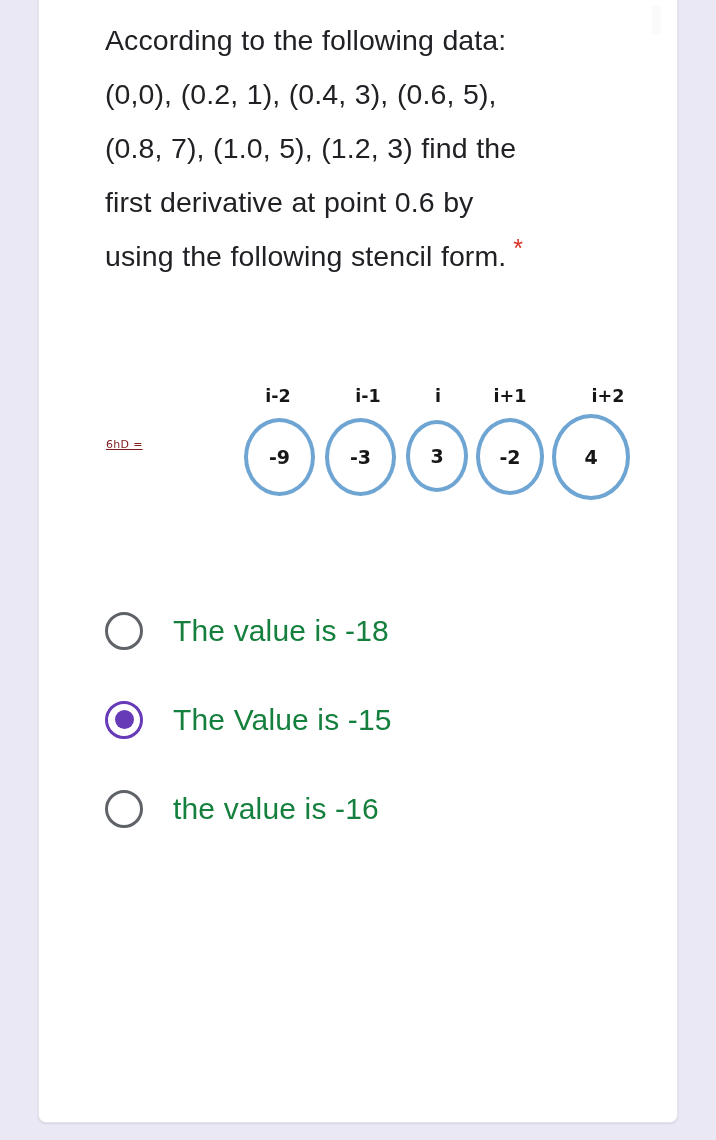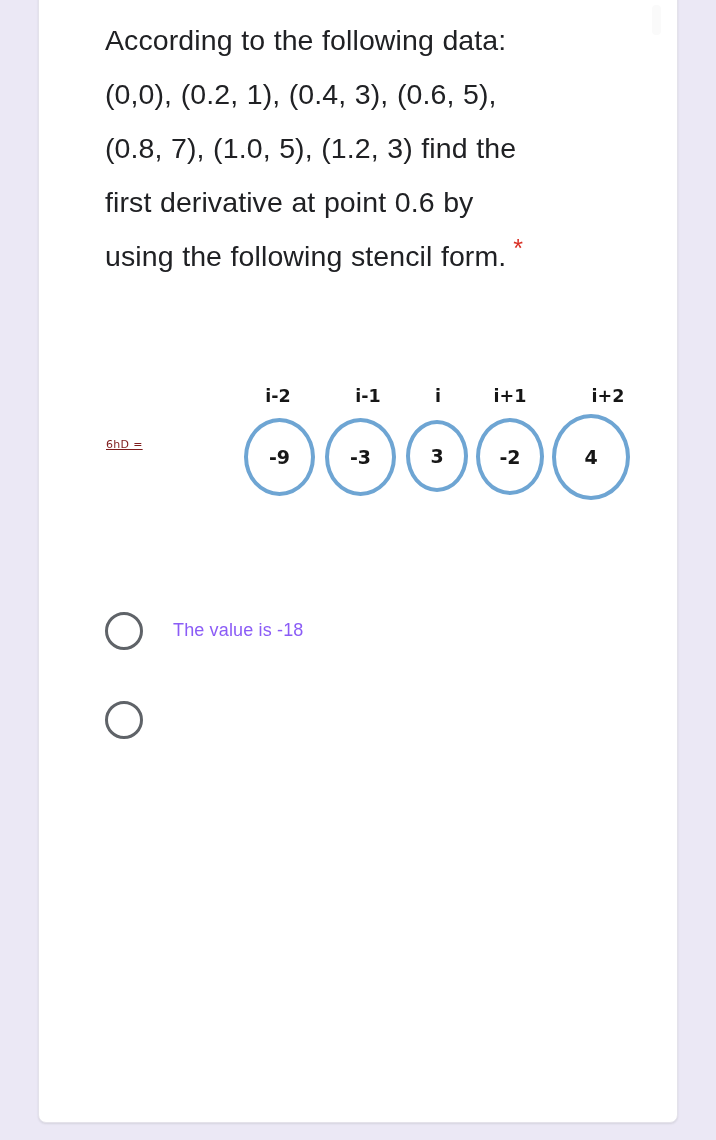--- a/index.html
+++ b/index.html
@@ -136,22 +136,22 @@
     border-radius: 50%;
     background: #673ab7;
     display: none;
   }
 
   .radio-outer.selected .radio-dot {
     display: block;
   }
 
   .option-label {
-    font-size: 18px;
-    color: #8b5cf6;
+    font-size: 30px;
+    color: #15803d;
     margin-left: 30px;
     letter-spacing: 0.15px;
     white-space: nowrap;
   }
 
   .scroll-ghost {
     position: absolute;
     right: 16px;
     top: 14px;
     width: 9px;
@@ -197,25 +197,32 @@
 
     <div class="options-list">
 
       <div class="option-row">
         <span class="radio-outer">
           
         </span>
         <span class="option-label">The value is -18</span>
       </div>
 
+      <div class="option-row">
+        <span class="radio-outer selected">
+          <span class="radio-dot"></span>
+        </span>
+        <span class="option-label">The Value is -15</span>
+      </div>
 
       <div class="option-row">
         <span class="radio-outer">
           
         </span>
+        <span class="option-label">the value is -16</span>
       </div>
 
 
 
     </div>
 
   </div>
 </div>
 
 </body></html>

